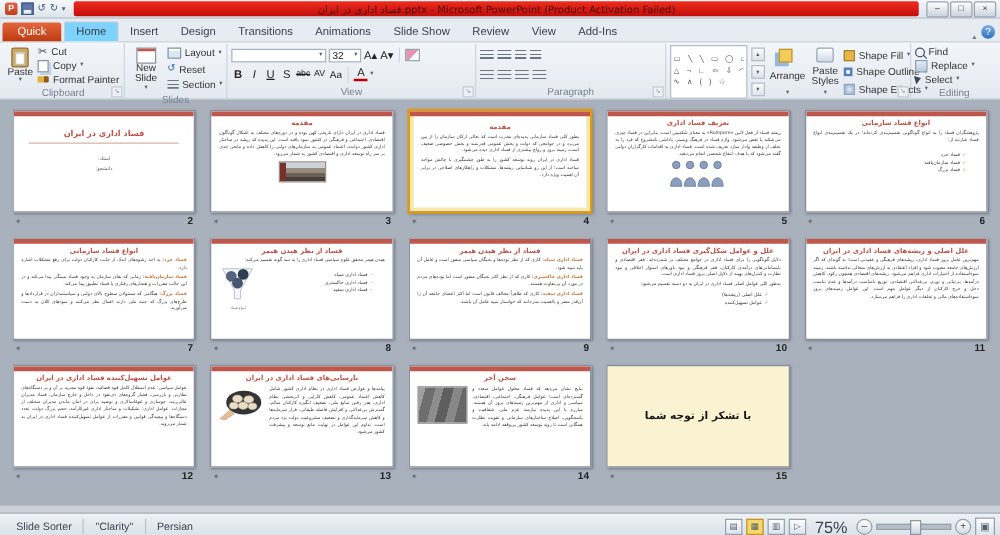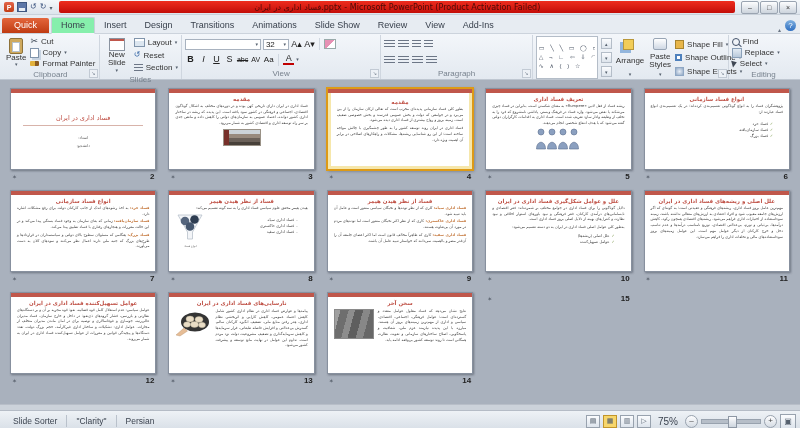--- a/index.html
+++ b/index.html
@@ -17,21 +17,21 @@
   .titleband{flex:1;height:12px;margin:0 3px;background:linear-gradient(#ee2d1e,#c30d08);border-radius:2px;
     display:flex;align-items:center;justify-content:center;}
   .titletext{font-size:8px;color:#4a0a06;white-space:nowrap;overflow:hidden;}
   .winbtns{display:flex;gap:1px;padding:0 3px;}
   .wbtn{width:16px;height:11px;border:1px solid #9aa4b1;border-radius:2px;background:linear-gradient(#fdfdfe,#ccd4dd);
     font-size:7px;color:#333;display:flex;align-items:center;justify-content:center;line-height:1;}
   
   .tabsrow{height:18px;background:#e7ecf2;display:flex;align-items:flex-end;padding-left:2px;border-bottom:1px solid #ccd3dc;}
   .filetab{background:linear-gradient(#e4663c,#bf3b12);color:#fff;font-size:9px;padding:2px 12px 3px;border-radius:2px 2px 0 0;margin-right:2px;}
   .tab{font-size:9px;color:#39414d;padding:2px 9px 3px;}
-  .tab.active{background:#86efac;border:1px solid #c8cfd8;border-bottom:1px solid #f4f7fa;border-radius:2px 2px 0 0;margin-bottom:-1px;}
+  .tab.active{background:#7dd3fc;border:1px solid #c8cfd8;border-bottom:1px solid #f4f7fa;border-radius:2px 2px 0 0;margin-bottom:-1px;}
   .tabspacer{flex:1;}
   .ribcollapse{font-size:6px;color:#6b7685;padding:0 4px;}
   .helpic{width:11px;height:11px;border-radius:50%;background:linear-gradient(#7fb0e0,#2f6fc1);color:#fff;font-size:8px;
     display:flex;align-items:center;justify-content:center;margin:0 4px 2px 0;}
   
   .ribbon{height:46px;background:linear-gradient(#f3f6fa,#e3e9f0);display:flex;padding:1px 2px 0;border-bottom:1px solid #bfc7d1;box-sizing:border-box;}
   .grp{position:relative;display:flex;flex-direction:column;border-right:1px solid #cfd6df;padding:1px 3px 0;box-sizing:border-box;}
   .grp-body{flex:1;display:flex;gap:3px;}
   .grp-label{height:11px;font-size:8px;color:#78828e;display:flex;align-items:center;justify-content:center;}
   .dlg{position:absolute;right:1px;bottom:1px;width:7px;height:7px;border:1px solid #c2cad4;background:#edf1f6;
@@ -94,21 +94,21 @@
   .bar{height:4px;background:#c0574b;flex:none;}
   .pad{flex:1;padding:2px 6px 2px;direction:rtl;display:flex;flex-direction:column;overflow:hidden;}
   .ctext{flex:1;display:flex;align-items:center;justify-content:center;font-size:8.5px;font-weight:bold;color:#141414;text-align:center;padding:0 8px;}
   .sl-title{font-size:5.5px;font-weight:bold;color:#bf4f44;text-align:center;margin:1px 0 2px;flex:none;}
   .sl-body{font-size:3.7px;color:#3d3d3d;line-height:1.55;text-align:justify;}
   .lead{color:#c4763a;font-weight:bold;}
   .mt{margin-top:2px;}
   .blist{margin-top:2px;display:flex;flex-direction:column;gap:1px;}
   .brow{display:flex;gap:2px;font-size:3.8px;color:#3d3d3d;align-items:baseline;padding-right:10px;}
   .bmark{color:#7e9a4e;font-size:3.6px;}
-  .s2t{font-size:6.5px;font-weight:normal;color:#bf4f44;text-align:center;margin:19px 0 3px;}
+  .s2t{font-size:6.5px;font-weight:bold;color:#bf4f44;text-align:center;margin:8px 0 3px;}
   .s2hr{height:1px;background:#d8b3aa;margin:0 6px 6px;}
   .s2l{font-size:4px;color:#5a5a5a;text-align:center;margin-top:3px;}
   .figrow{display:flex;gap:4px;align-items:flex-start;margin-top:1px;}
   .figrow .txt{flex:1;}
   .figcol{flex:none;display:flex;flex-direction:column;align-items:center;}
   .figcap{font-size:2.8px;color:#666;margin-top:1px;}
   .img3{width:36px;height:15px;margin:2px auto 0;flex:none;border:1px solid #9a9287;
     background:linear-gradient(90deg,#77302a 0 14%,transparent 14%),linear-gradient(180deg,#ccd3d8 0 30%,#988a7d 30% 55%,#6b6159 55% 78%,#474039 78%);}
   .img14{width:38px;height:28px;flex:none;border:1px solid #8a8a8a;
     background:linear-gradient(105deg,#a0a0a0 0 12%,#6e6e6e 12% 30%,#8d8d8d 30% 44%,#5e5e5e 44% 62%,#878787 62% 78%,#676767 78%);}
@@ -119,21 +119,21 @@
   .hscroll{height:5px;background:#ccd2da;border-top:1px solid #b8bec8;}
   .status{height:21px;background:linear-gradient(#eef2f6,#d7dee6);border-top:1px solid #b5bcc6;display:flex;align-items:center;
     justify-content:space-between;padding:0 4px;box-sizing:border-box;}
   .s-left{display:flex;align-items:center;height:100%;}
   .s-item{font-size:8.5px;color:#3c4450;padding:0 9px;display:flex;align-items:center;height:100%;}
   .s-sep{width:1px;height:12px;background:#b9c1cb;}
   .s-right{display:flex;align-items:center;gap:3px;}
   .vic{width:14px;height:13px;border:1px solid #98a2ae;background:linear-gradient(#fbfcfe,#dde4ec);display:flex;align-items:center;
     justify-content:center;font-size:7px;color:#55606e;box-sizing:border-box;}
   .vic.act{background:#f7d66b;border-color:#c1952c;}
-  .zoomtxt{font-size:10px;color:#3c4450;margin:0 4px;}
+  .zoomtxt{font-size:13px;color:#3c4450;margin:0 4px;}
   .zbtn{width:11px;height:11px;border:1px solid #98a2ae;border-radius:50%;background:linear-gradient(#fdfdfe,#d5dce4);
     font-size:8px;color:#444;display:flex;align-items:center;justify-content:center;line-height:1;}
   .ztrack{width:58px;height:3px;background:#b6bec8;border:1px solid #98a2ae;position:relative;display:inline-block;}
   .zhandle{position:absolute;left:45%;top:-4px;width:7px;height:10px;background:linear-gradient(#fdfdfe,#cdd5de);border:1px solid #8d97a4;}
   .fitic{width:14px;height:13px;border:1px solid #98a2ae;background:linear-gradient(#fbfcfe,#dde4ec);font-size:8px;color:#55606e;
     display:flex;align-items:center;justify-content:center;}
 </style>
 </head>
 <body>
 
@@ -610,20 +610,23 @@
         </div>
       </div>
       </div>
     <div class="foot">
         <span class="star">✶</span>
         <span class="num">14</span>
       </div>
   </div>
 
   <div class="cell">
+    <div class="thumb cream">
+        <div class="ctext fa">با تشکر از توجه شما</div>
+      </div>
     <div class="foot">
         <span class="star">✶</span>
         <span class="num">15</span>
       </div>
   </div>
 </div>
 
 <div class="hscroll"></div>
 
 <div class="status">

